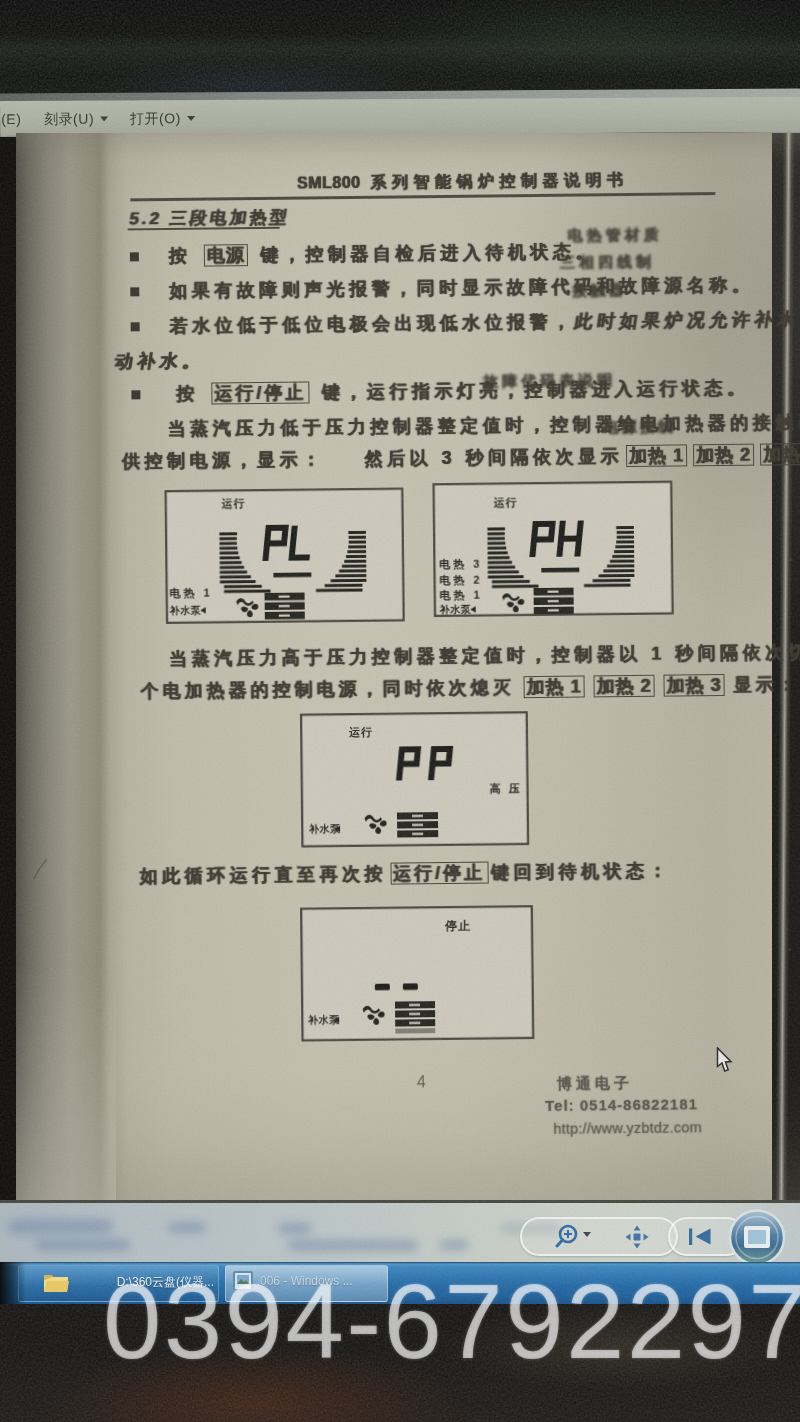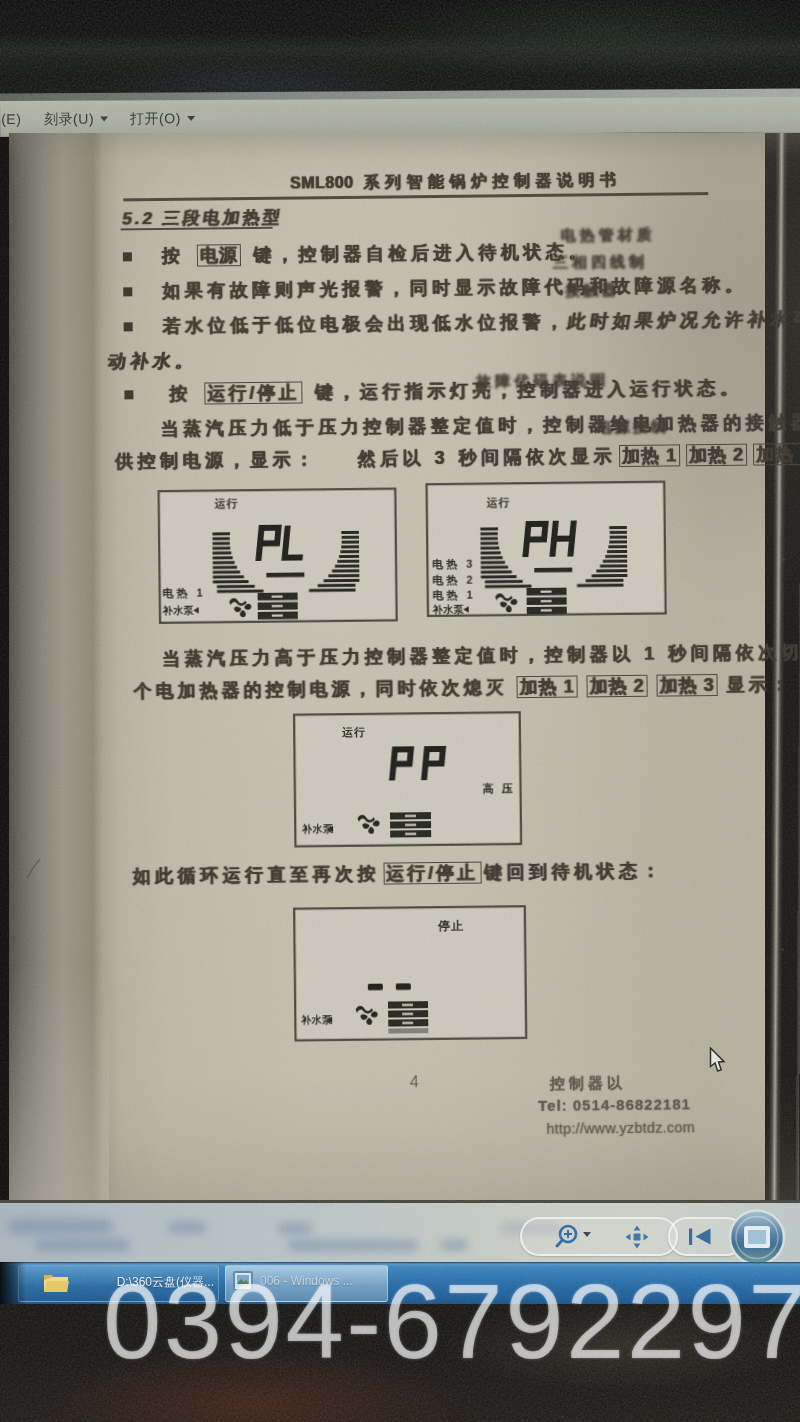--- a/index.html
+++ b/index.html
@@ -10,21 +10,21 @@
 #topdark{left:0;top:0;width:800px;height:97px;background:
  radial-gradient(ellipse 340px 60px at 600px 34px, rgba(30,52,33,.45), rgba(0,0,0,0) 70%),
  radial-gradient(ellipse 230px 40px at 255px 86px, rgba(40,56,82,.30), rgba(0,0,0,0) 70%),
  linear-gradient(180deg,#070707 0%,#090a08 34%,#161b15 50%,#11140f 62%,#0c0e0b 78%,#0e100c 100%);}
 #topedge{left:0;top:91px;width:800px;height:9px;background:linear-gradient(90deg,#585d58 0%,#7a807c 30%,#8b918d 55%,#9aa09c 80%,#a5aaa4 100%);transform:rotate(-0.35deg);}
 
 #menubar{left:0;top:99px;width:800px;height:36px;border-bottom:1px solid #90948a;background:linear-gradient(180deg,#b4b8aa 0%,#adb1a3 55%,#a2a698 100%);transform:rotate(-0.3deg);transform-origin:400px 0;}
 #menubar .mi{position:absolute;top:10px;font-size:14px;color:#33362c;letter-spacing:0.5px;}
 .dn{display:inline-block;width:0;height:0;border-left:4px solid transparent;border-right:4px solid transparent;border-top:5px solid #3a3d33;vertical-align:2px;margin-left:6px;}
 
-#viewer{left:9px;top:133px;width:756px;height:1070px;background:
+#viewer{left:16px;top:133px;width:756px;height:1070px;background:
  linear-gradient(90deg,#4e4d45 0px,#6b695e 14px,#878477 34px,#999586 54px,#928e7c 72px,#8b8775 84px,#a8a390 94px,#b7b2a0 112px,#bebaa7 160px,#c3beac 300px,#c2bdab 560px,#bdb8a6 700px,#c2bdac 760px,#b4af9c 780px,#bab5a4 800px);}
 #pageshade{left:0;top:0;width:800px;height:1070px;background:
  linear-gradient(90deg,rgba(110,105,90,0) 0,rgba(110,105,90,0) 440px,rgba(110,105,90,.07) 600px,rgba(110,105,90,.13) 800px),
  linear-gradient(180deg,rgba(120,116,102,.36) 0,rgba(120,116,102,.08) 26px,rgba(120,116,102,0) 60px),
  linear-gradient(0deg,rgba(120,116,102,.26) 0,rgba(120,116,102,.07) 70px,rgba(120,116,102,0) 130px),
  radial-gradient(ellipse 500px 700px at 330px 500px, rgba(255,255,252,.06), rgba(0,0,0,0) 75%),
  radial-gradient(ellipse 460px 460px at 820px 170px, rgba(86,84,72,.30), rgba(0,0,0,0) 72%);}
 #crease{left:763px;top:0;width:12px;height:1070px;background:linear-gradient(90deg,rgba(108,104,90,0) 0,rgba(100,96,82,.55) 3px,rgba(232,228,216,.65) 6px,rgba(150,146,132,.25) 9px,rgba(108,104,90,.05) 12px);transform:rotate(0.4deg);}
 #content{left:0;top:0;width:800px;height:1070px;transform:rotate(-0.62deg);transform-origin:430px 500px;color:#3b372d;filter:blur(0.3px);}
 #content .t{position:absolute;white-space:nowrap;font-weight:bold;text-shadow:0.6px 0 0 rgba(59,55,45,.75),-0.6px 0 0 rgba(59,55,45,.75),0 0 1.2px rgba(59,55,45,.8);}
@@ -273,21 +273,21 @@
     <g fill="#cfcbbe">
             <rect x="108" y="97.5" width="11" height="2.2"></rect>
             <rect x="108" y="106.5" width="11" height="2.2"></rect>
             <rect x="108" y="115.5" width="11" height="2.2"></rect>
           </g>
     <rect x="94" y="122" width="40" height="5" fill="#24241f" opacity="0.45"></rect>
   </svg>
 
   <div class="t" style="left:396px;top:940px;font-size:16px;text-shadow:none;color:#5f5b50;font-weight:normal;">4</div>
 
-  <div class="t" style="left:536px;top:943px;font-size:15px;letter-spacing:4px;color:#5a564c;text-shadow:0 0 1.5px rgba(90,86,76,.8);">控制器以</div>
+  <div class="t" style="left:536px;top:943px;font-size:15px;letter-spacing:4px;color:#5a564c;text-shadow:0 0 1.5px rgba(90,86,76,.8);">博通电子</div>
 
   <div class="t" style="left:524px;top:965px;font-size:15px;letter-spacing:1px;color:#5a564c;text-shadow:0 0 1.5px rgba(90,86,76,.8);">Tel: 0514-86822181</div>
 
   <div class="t" style="left:532px;top:989px;font-size:14.5px;letter-spacing:0.2px;color:#5a564c;text-shadow:0 0 1.5px rgba(90,86,76,.8);font-weight:normal;">http://www.yzbtdz.com</div>
 
   <div class="t" style="left:556px;top:95px;font-size:15px;letter-spacing:4px;color:rgba(90,88,74,.20);filter:blur(1px);">电热管材质</div>
   <div class="t" style="left:548px;top:122px;font-size:15px;letter-spacing:4px;color:rgba(90,88,74,.18);filter:blur(1px);">三相四线制</div>
   <div class="t" style="left:560px;top:150px;font-size:15px;letter-spacing:3px;color:rgba(90,88,74,.15);filter:blur(1px);">接触器</div>
   <div class="t" style="left:470px;top:240px;font-size:15px;letter-spacing:4px;color:rgba(90,88,74,.15);filter:blur(1.1px);">故障代码表说明</div>
   <div class="t" style="left:590px;top:287px;font-size:15px;letter-spacing:3px;color:rgba(90,88,74,.14);filter:blur(1.1px);">电源接线</div>

